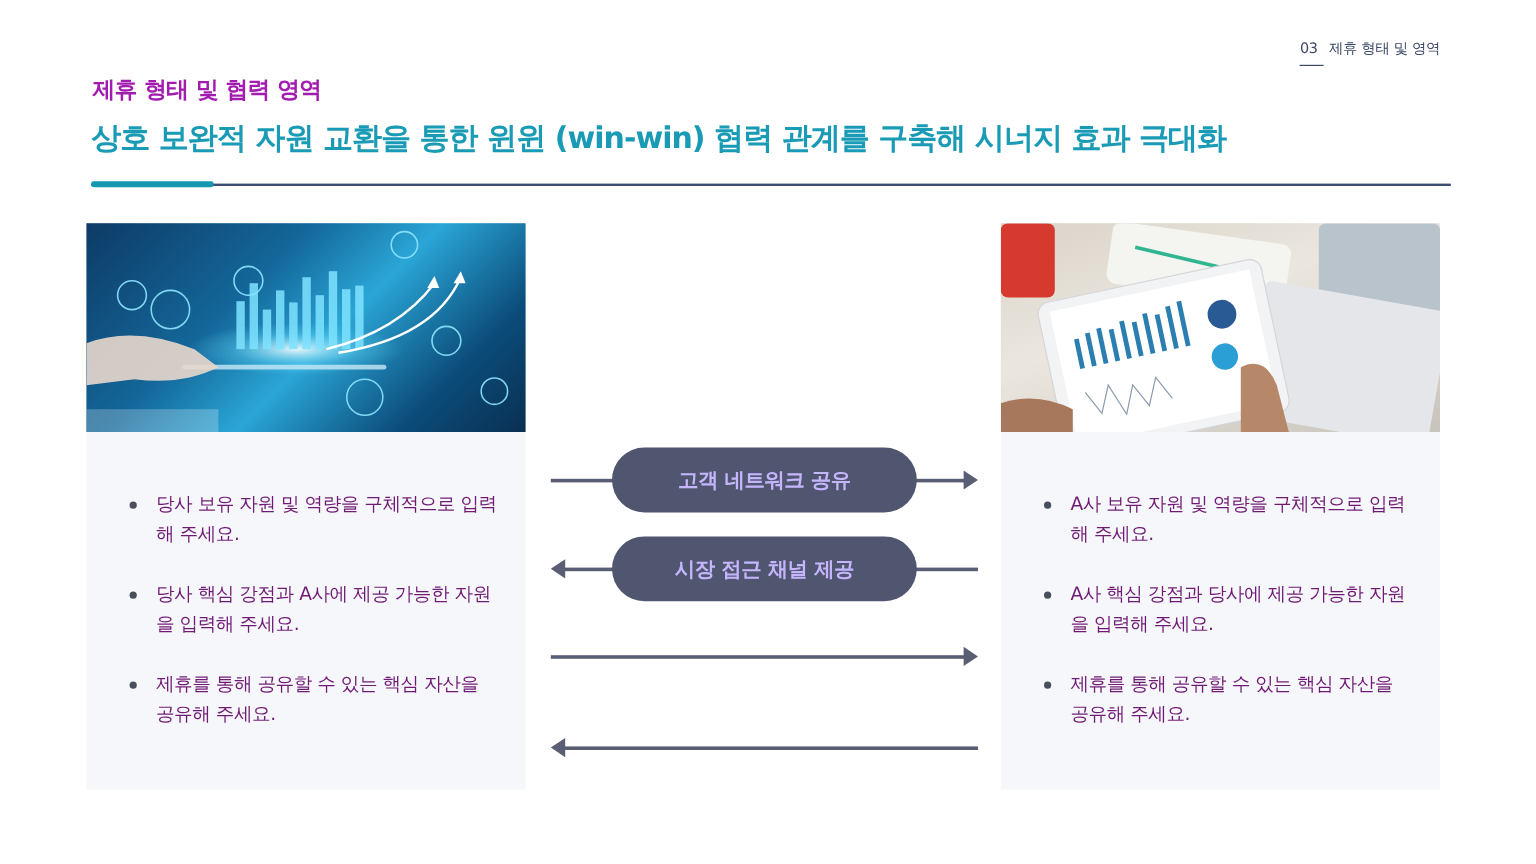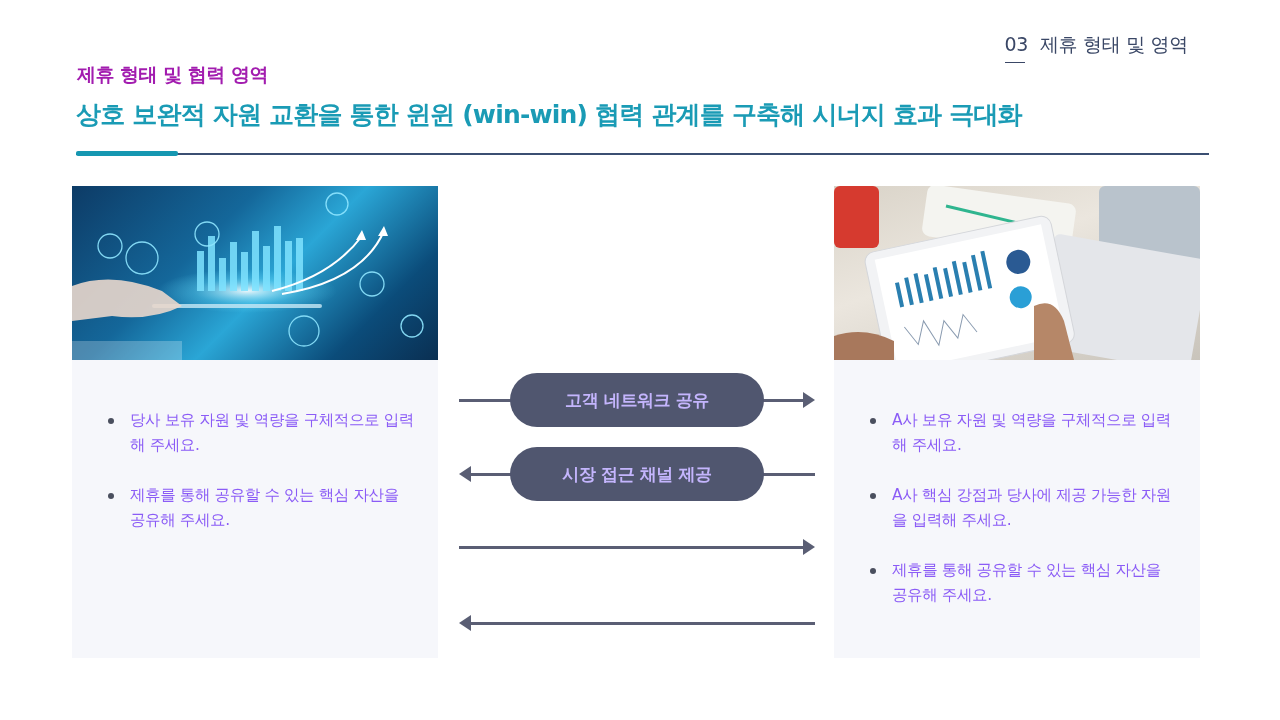--- a/index.html
+++ b/index.html
@@ -1,37 +1,37 @@
 <!DOCTYPE html>
 <html><head>
 <meta charset="utf-8">
 <style>
   * { box-sizing: border-box; margin: 0; padding: 0; }
   html, body { width: 1280px; height: 720px; background: #ffffff; overflow: hidden; }
   body { position: relative; font-family: "DejaVu Sans", "Liberation Sans", sans-serif; color: #2f3548; }
 
-  .section-tag { position: absolute; top: 32px; right: 92px; font-size: 19px; color: #3a4766; letter-spacing: -0.3px; }
+  .section-tag { position: absolute; top: 32px; right: 80px; font-size: 12px; color: #3a4766; letter-spacing: -0.3px; }
   .section-tag .num { position: relative; margin-right: 6px; }
   .section-tag .num::after { content: ""; position: absolute; left: 0; bottom: -8px; width: 20px; height: 1px; background: #3a4766; }
 
   .subtitle { position: absolute; top: 62px; left: 77px; font-size: 19px; font-weight: bold; color: #a21caf; letter-spacing: -0.5px; }
   .title { position: absolute; top: 98px; left: 76px; font-size: 25px; color: #1a9bb5; letter-spacing: -0.8px; font-weight: 700; }
 
   .rule { position: absolute; top: 153px; left: 76px; width: 1133px; height: 2px; background: #3b4f72; }
   .rule-accent { position: absolute; top: 151px; left: 76px; width: 102px; height: 5px; background: #1597b1; border-radius: 2px; }
 
   .photo { position: absolute; top: 186px; width: 366px; height: 174px; overflow: hidden; }
   .photo.left { left: 72px; background: linear-gradient(135deg, #0d3b66 0%, #14679a 35%, #2aa6d6 55%, #0b4c7a 80%, #0a2f52 100%); }
   .photo.right { left: 834px; background: linear-gradient(160deg, #d9d3c8 0%, #ebe6de 40%, #c9c4bb 100%); }
 
   .card { position: absolute; top: 360px; width: 366px; height: 298px; background: #f6f7fb; padding: 48px 24px 0 34px; }
   .card.left { left: 72px; }
   .card.right { left: 834px; }
   .card ul { list-style: none; }
-  .card li { position: relative; padding-left: 24px; font-size: 15.5px; line-height: 25px; color: #8b5cf6; margin-bottom: 25px; letter-spacing: -0.4px; }
+  .card li { position: relative; padding-left: 24px; font-size: 15.5px; line-height: 25px; color: #701a75; margin-bottom: 25px; letter-spacing: -0.4px; }
   .card li::before { content: ""; position: absolute; left: 2px; top: 10px; width: 6px; height: 6px; border-radius: 50%; background: #4a4f5e; }
 
   .flow { position: absolute; left: 459px; width: 356px; height: 54px; }
   .flow .line { position: absolute; top: 26px; height: 3px; background: #5a5e74; }
   .flow .pill { position: absolute; top: 0; left: 51px; width: 254px; height: 54px; border-radius: 27px; background: #50566f; color: #c4b5fd; font-size: 17px; font-weight: bold; display: flex; align-items: center; justify-content: center; letter-spacing: -0.4px; }
   .flow .pill.wide { left: 51px; width: 262px; }
   .flow .head { position: absolute; top: 19px; width: 0; height: 0; border-top: 8px solid transparent; border-bottom: 8px solid transparent; }
   .flow.right .line { left: 0; width: 346px; }
   .flow.right .head { right: 0; border-left: 12px solid #5a5e74; }
   .flow.left .line { left: 10px; width: 346px; }
@@ -120,20 +120,21 @@
       <polyline points="65,130 75,150 85,128 95,155 105,132 115,152 125,130 135,150" stroke="#8a9bb0" fill="none"></polyline>
     </g>
     <path d="M0 150 Q30 140 60 155 L60 174 L0 174 Z" fill="#a8785c"></path>
     <path d="M200 120 Q220 110 230 135 L240 174 L200 174 Z" fill="#b68768"></path>
   </svg>
 </div>
 
 <div class="card left">
   <ul>
     <li>당사 보유 자원 및 역량을 구체적으로 입력해 주세요.</li>
+    <li>당사 핵심 강점과 A사에 제공 가능한 자원을 입력해 주세요.</li>
     <li>제휴를 통해 공유할 수 있는 핵심 자산을 공유해 주세요.</li>
   </ul>
 </div>
 
 <div class="card right">
   <ul>
     <li>A사 보유 자원 및 역량을 구체적으로 입력해 주세요.</li>
     <li>A사 핵심 강점과 당사에 제공 가능한 자원을 입력해 주세요.</li>
     <li>제휴를 통해 공유할 수 있는 핵심 자산을 공유해 주세요.</li>
   </ul>

